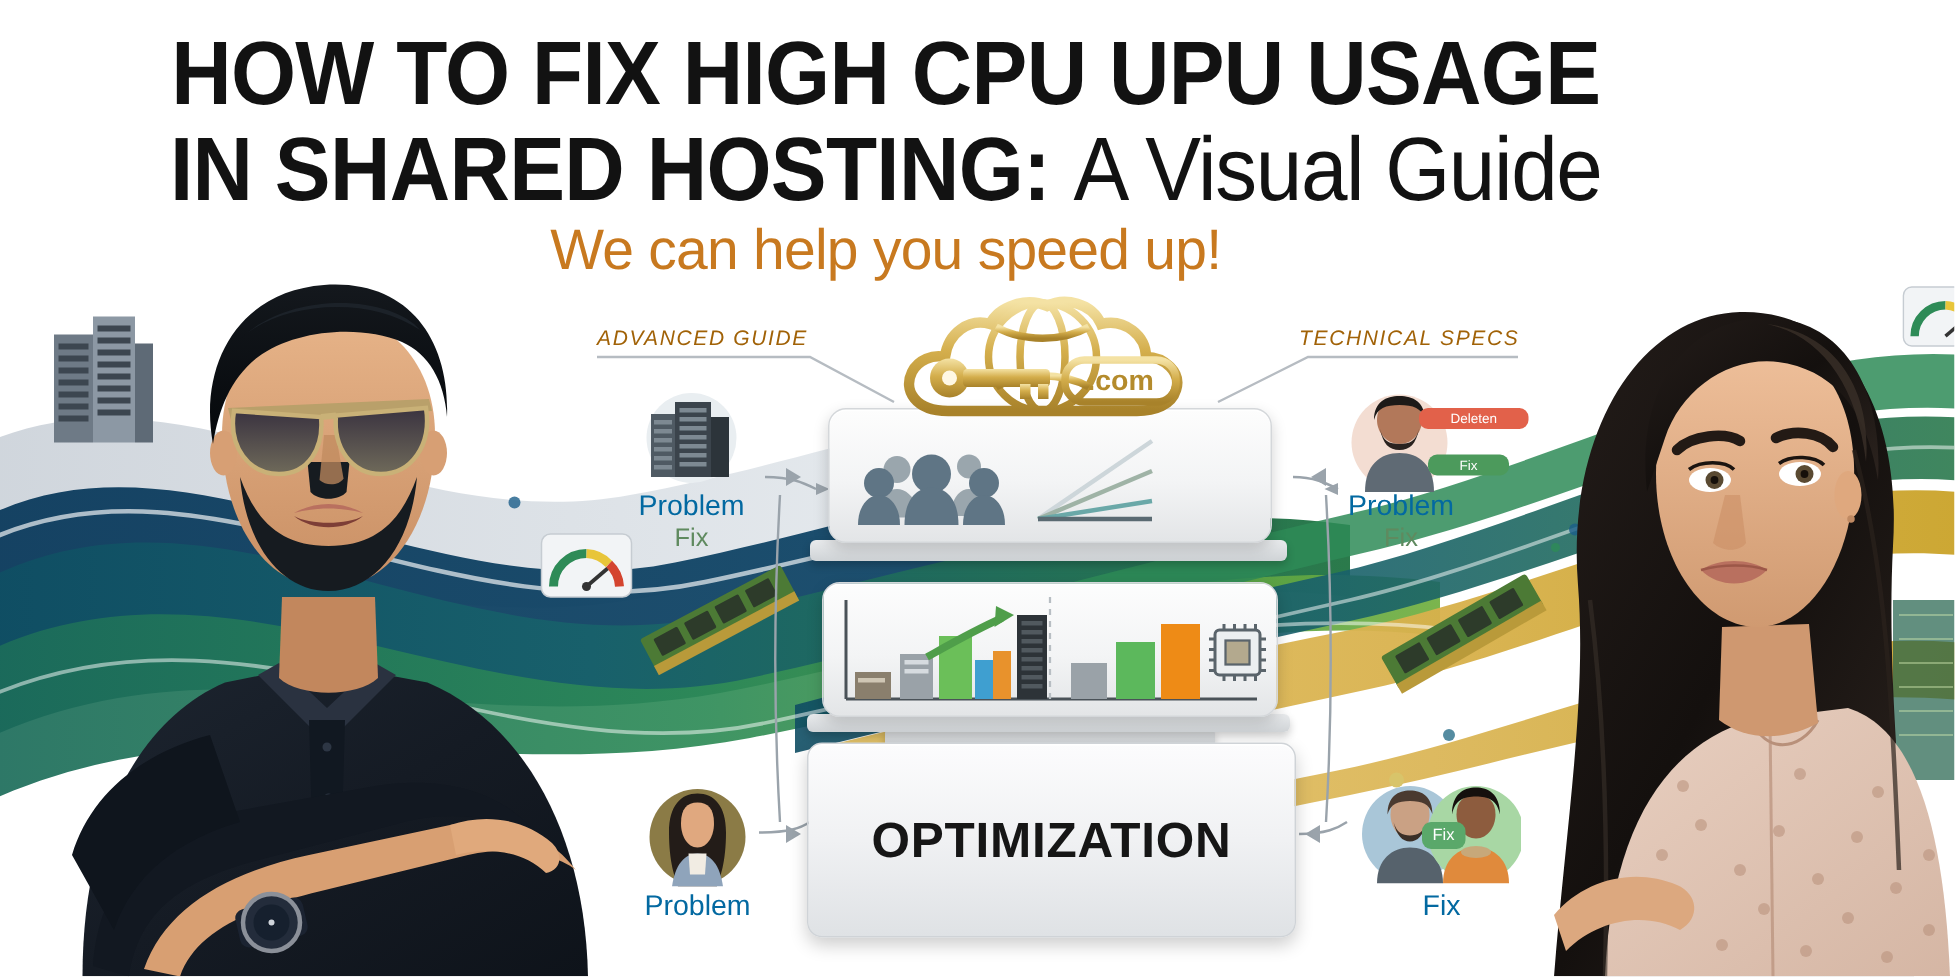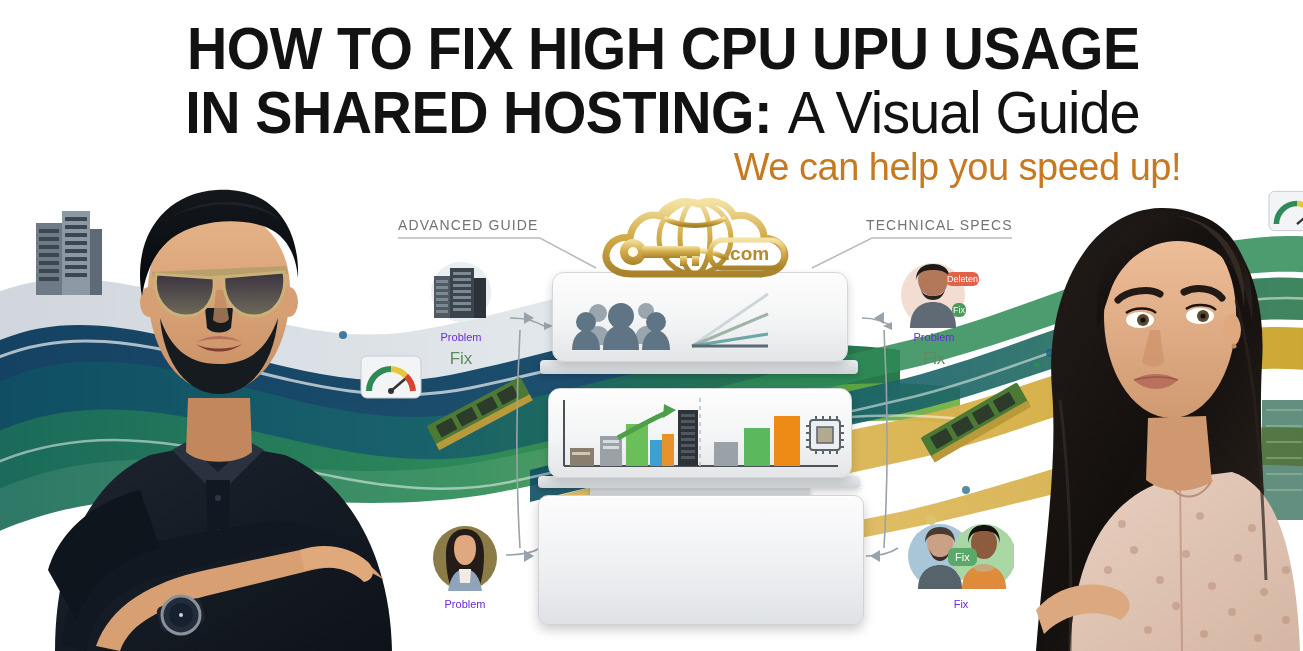--- a/index.html
+++ b/index.html
@@ -9,55 +9,55 @@
   
   .bgwaves{position:absolute;inset:0;z-index:0;}
 
   
   .logo{position:absolute;left:12px;top:0px;width:160px;height:58px;z-index:40;}
   .logo-mark{position:absolute;left:10px;top:14px;width:40px;height:40px;}
   .logo-wpp{position:absolute;left:36px;top:1px;font-size:15px;font-weight:bold;letter-spacing:.3px;color:#1b1b1b;}
   .logo-word{position:absolute;left:33px;top:14px;font-size:34px;font-weight:bold;letter-spacing:-1px;color:#1b1b1b;line-height:38px;}
 
   
-  .title-wrap{position:absolute;left:0;top:18px;width:1181px;text-align:right;z-index:35;pointer-events:none;}
+  .title-wrap{position:absolute;left:0;top:18px;width:1181px;text-align:center;z-index:35;pointer-events:none;}
   .t1{font-family:"Liberation Sans Narrow","Liberation Sans",sans-serif;font-size:60px;font-weight:bold;color:#121212;
       letter-spacing:-0.5px;line-height:62px;transform:scaleX(.93);transform-origin:center;white-space:nowrap;}
   .t2{font-size:60px;line-height:62px;white-space:nowrap;transform:scaleX(.93);transform-origin:center;margin-top:2px;}
   .t2 .bold{font-family:"Liberation Sans Narrow","Liberation Sans",sans-serif;font-weight:bold;color:#121212;letter-spacing:-0.5px;}
   .t2 .light{font-weight:normal;color:#121212;letter-spacing:-1px;}
   .t3{margin-top:2px;font-size:38px;color:#c8791f;font-weight:normal;letter-spacing:-0.5px;
       text-shadow:0 1px 0 rgba(255,255,255,.6);}
 
   
-  .calloutlabel{position:absolute;font-size:14px;letter-spacing:1.1px;color:#737373;z-index:30;white-space:nowrap;}
+  .calloutlabel{position:absolute;font-size:14px;letter-spacing:1.1px;color:#a16207;z-index:30;white-space:nowrap;font-style:italic;}
 
   
   .nodelabel{position:absolute;z-index:30;text-align:center;width:140px;}
-  .nodelabel .p{font-size:11px;color:#6d28d9;line-height:21px;}
+  .nodelabel .p{font-size:19px;color:#0369a1;line-height:21px;}
   .nodelabel .f{font-size:17px;color:#5f8a5f;line-height:21px;}
 
   
   .panel{position:absolute;border-radius:12px;z-index:25;
     background:linear-gradient(180deg,#fdfdfd 0%,#f3f4f5 55%,#e3e5e7 100%);
     box-shadow:0 4px 10px rgba(0,0,0,.18),inset 0 1px 0 #fff;
     border:1px solid #d4d7da;}
   .panel-base{position:absolute;z-index:24;background:linear-gradient(180deg,#e9ebed,#cfd3d6);
     border-radius:0 0 6px 6px;box-shadow:0 3px 6px rgba(0,0,0,.2);}
 
   .visit-lines{position:absolute;right:10px;top:16px;width:180px;}
   .visit-row{font-size:14px;color:#2a2a2a;line-height:21px;text-align:left;padding-left:10px;}
 
   .cpujrn{position:absolute;z-index:26;border-radius:10px;
     background:linear-gradient(180deg,#fcfcfd 0%,#f0f1f3 50%,#dfe2e5 100%);
     border:1px solid #cfd3d7;box-shadow:0 5px 12px rgba(0,0,0,.2),inset 0 1px 0 #fff;
     display:flex;align-items:center;justify-content:center;}
   .cpujrn .txt{font-family:"Liberation Sans Narrow","Liberation Sans",sans-serif;font-weight:bold;font-size:33px;
     line-height:36px;color:#161616;text-align:center;letter-spacing:.5px;}
-  .badge{position:absolute;border-radius:6px;font-size:9px;color:#fff;padding:2px 1px;z-index:29;
+  .badge{position:absolute;border-radius:6px;font-size:9px;color:#fff;padding:2px 21px;z-index:29;
          font-family:"Liberation Sans",sans-serif;}
 
   svg{display:block;}
 </style>
 </head>
 <body>
 
 <div id="stage">
 
   <svg class="bgwaves" width="1303" height="651" viewBox="0 0 1303 651">
@@ -427,20 +427,21 @@
         <path d="M10,4 V0 M17,4 V0 M24,4 V0 M31,4 V0"></path>
         <path d="M10,34 V38 M17,34 V38 M24,34 V38 M31,34 V38"></path>
         <path d="M4,10 H0 M4,17 H0 M4,24 H0 M4,31 H0"></path>
         <path d="M34,10 H38 M34,17 H38 M34,24 H38 M34,31 H38"></path>
       </g>
     </g>
   </svg>
 
   <div class="cpujrn" style="left:538px;top:495px;width:324px;height:128px;">
     <div class="txt">
+      <div>OPTIMIZATION</div>
     </div>
   </div>
   <div class="panel-base" style="left:590px;top:486px;width:220px;height:12px;border-radius:3px;z-index:23;"></div>
 
   <svg style="position:absolute;left:598px;top:196px;z-index:30" width="198" height="88" viewBox="0 0 198 88">
     <defs>
       <linearGradient id="gold1" x1="0" y1="0" x2="0" y2="1">
         <stop offset="0" stop-color="#f4e2a4"></stop>
           <stop offset=".45" stop-color="#d4ae4c"></stop>
           <stop offset="1" stop-color="#a8822a"></stop>

